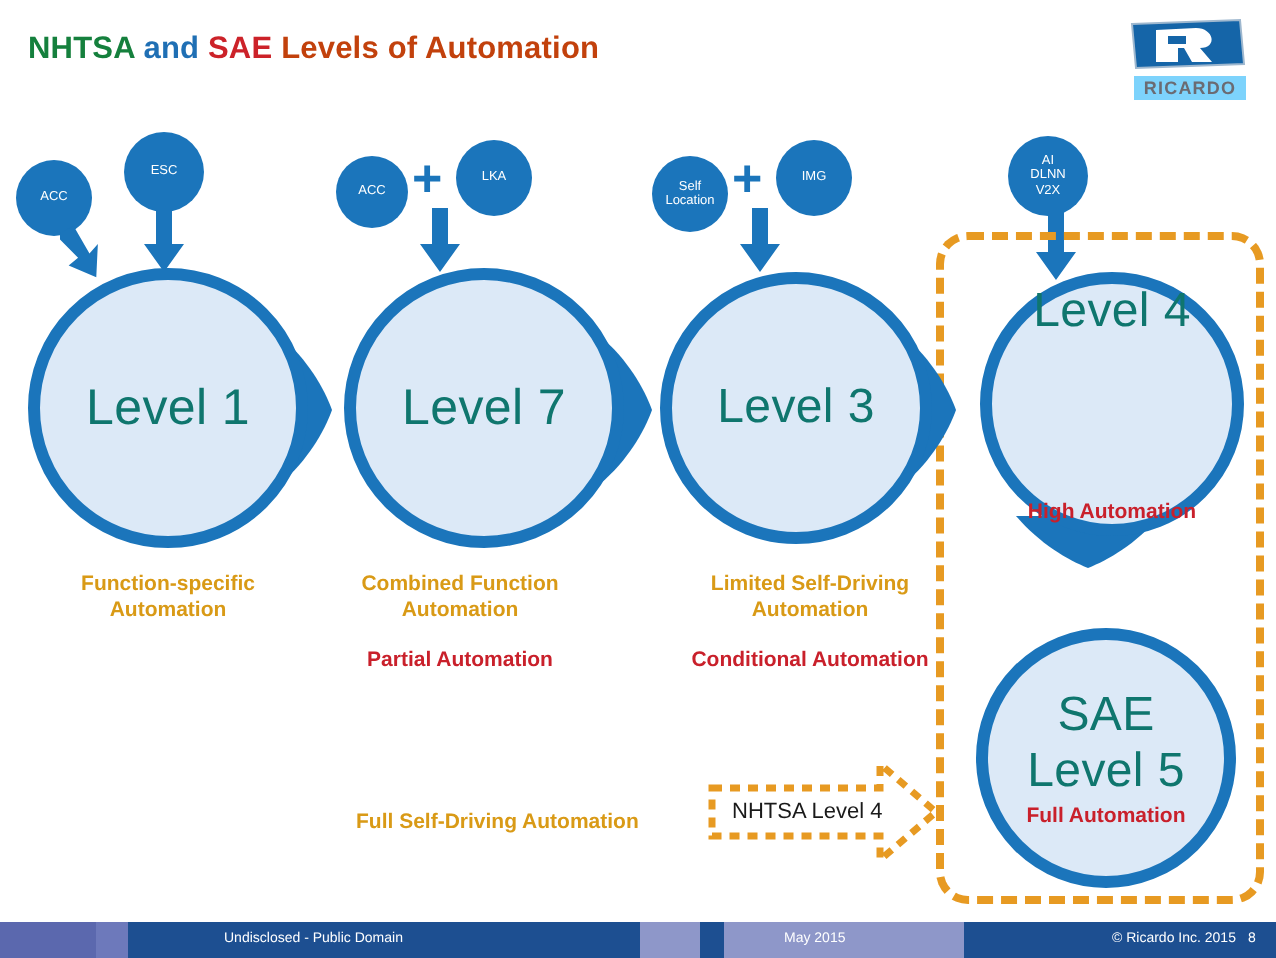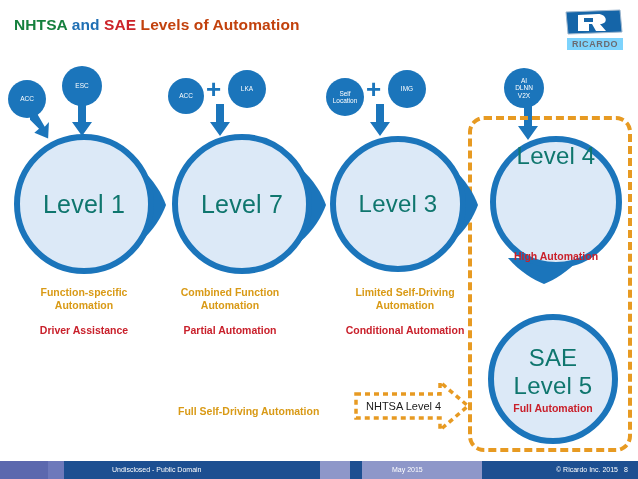--- a/index.html
+++ b/index.html
@@ -193,21 +193,20 @@
 
   <div class="circle" style="left:488px;top:314px;width:130px;height:130px;">
     <div class="lvl small">SAE</div>
     <div class="lvl small">Level 5</div>
     <div class="sub">Full Automation</div>
   </div>
 
   <div class="cap" style="left:6px;top:286px;width:156px;">
     <div class="nh">Function-specific</div>
     <div class="nh">Automation</div>
-    <span class="sa">Driver Assistance</span>
   </div>
 
   <div class="cap" style="left:152px;top:286px;width:156px;">
     <div class="nh">Combined Function</div>
     <div class="nh">Automation</div>
     <span class="sa">Partial Automation</span>
   </div>
 
   <div class="cap" style="left:322px;top:286px;width:166px;">
     <div class="nh">Limited Self-Driving</div>

